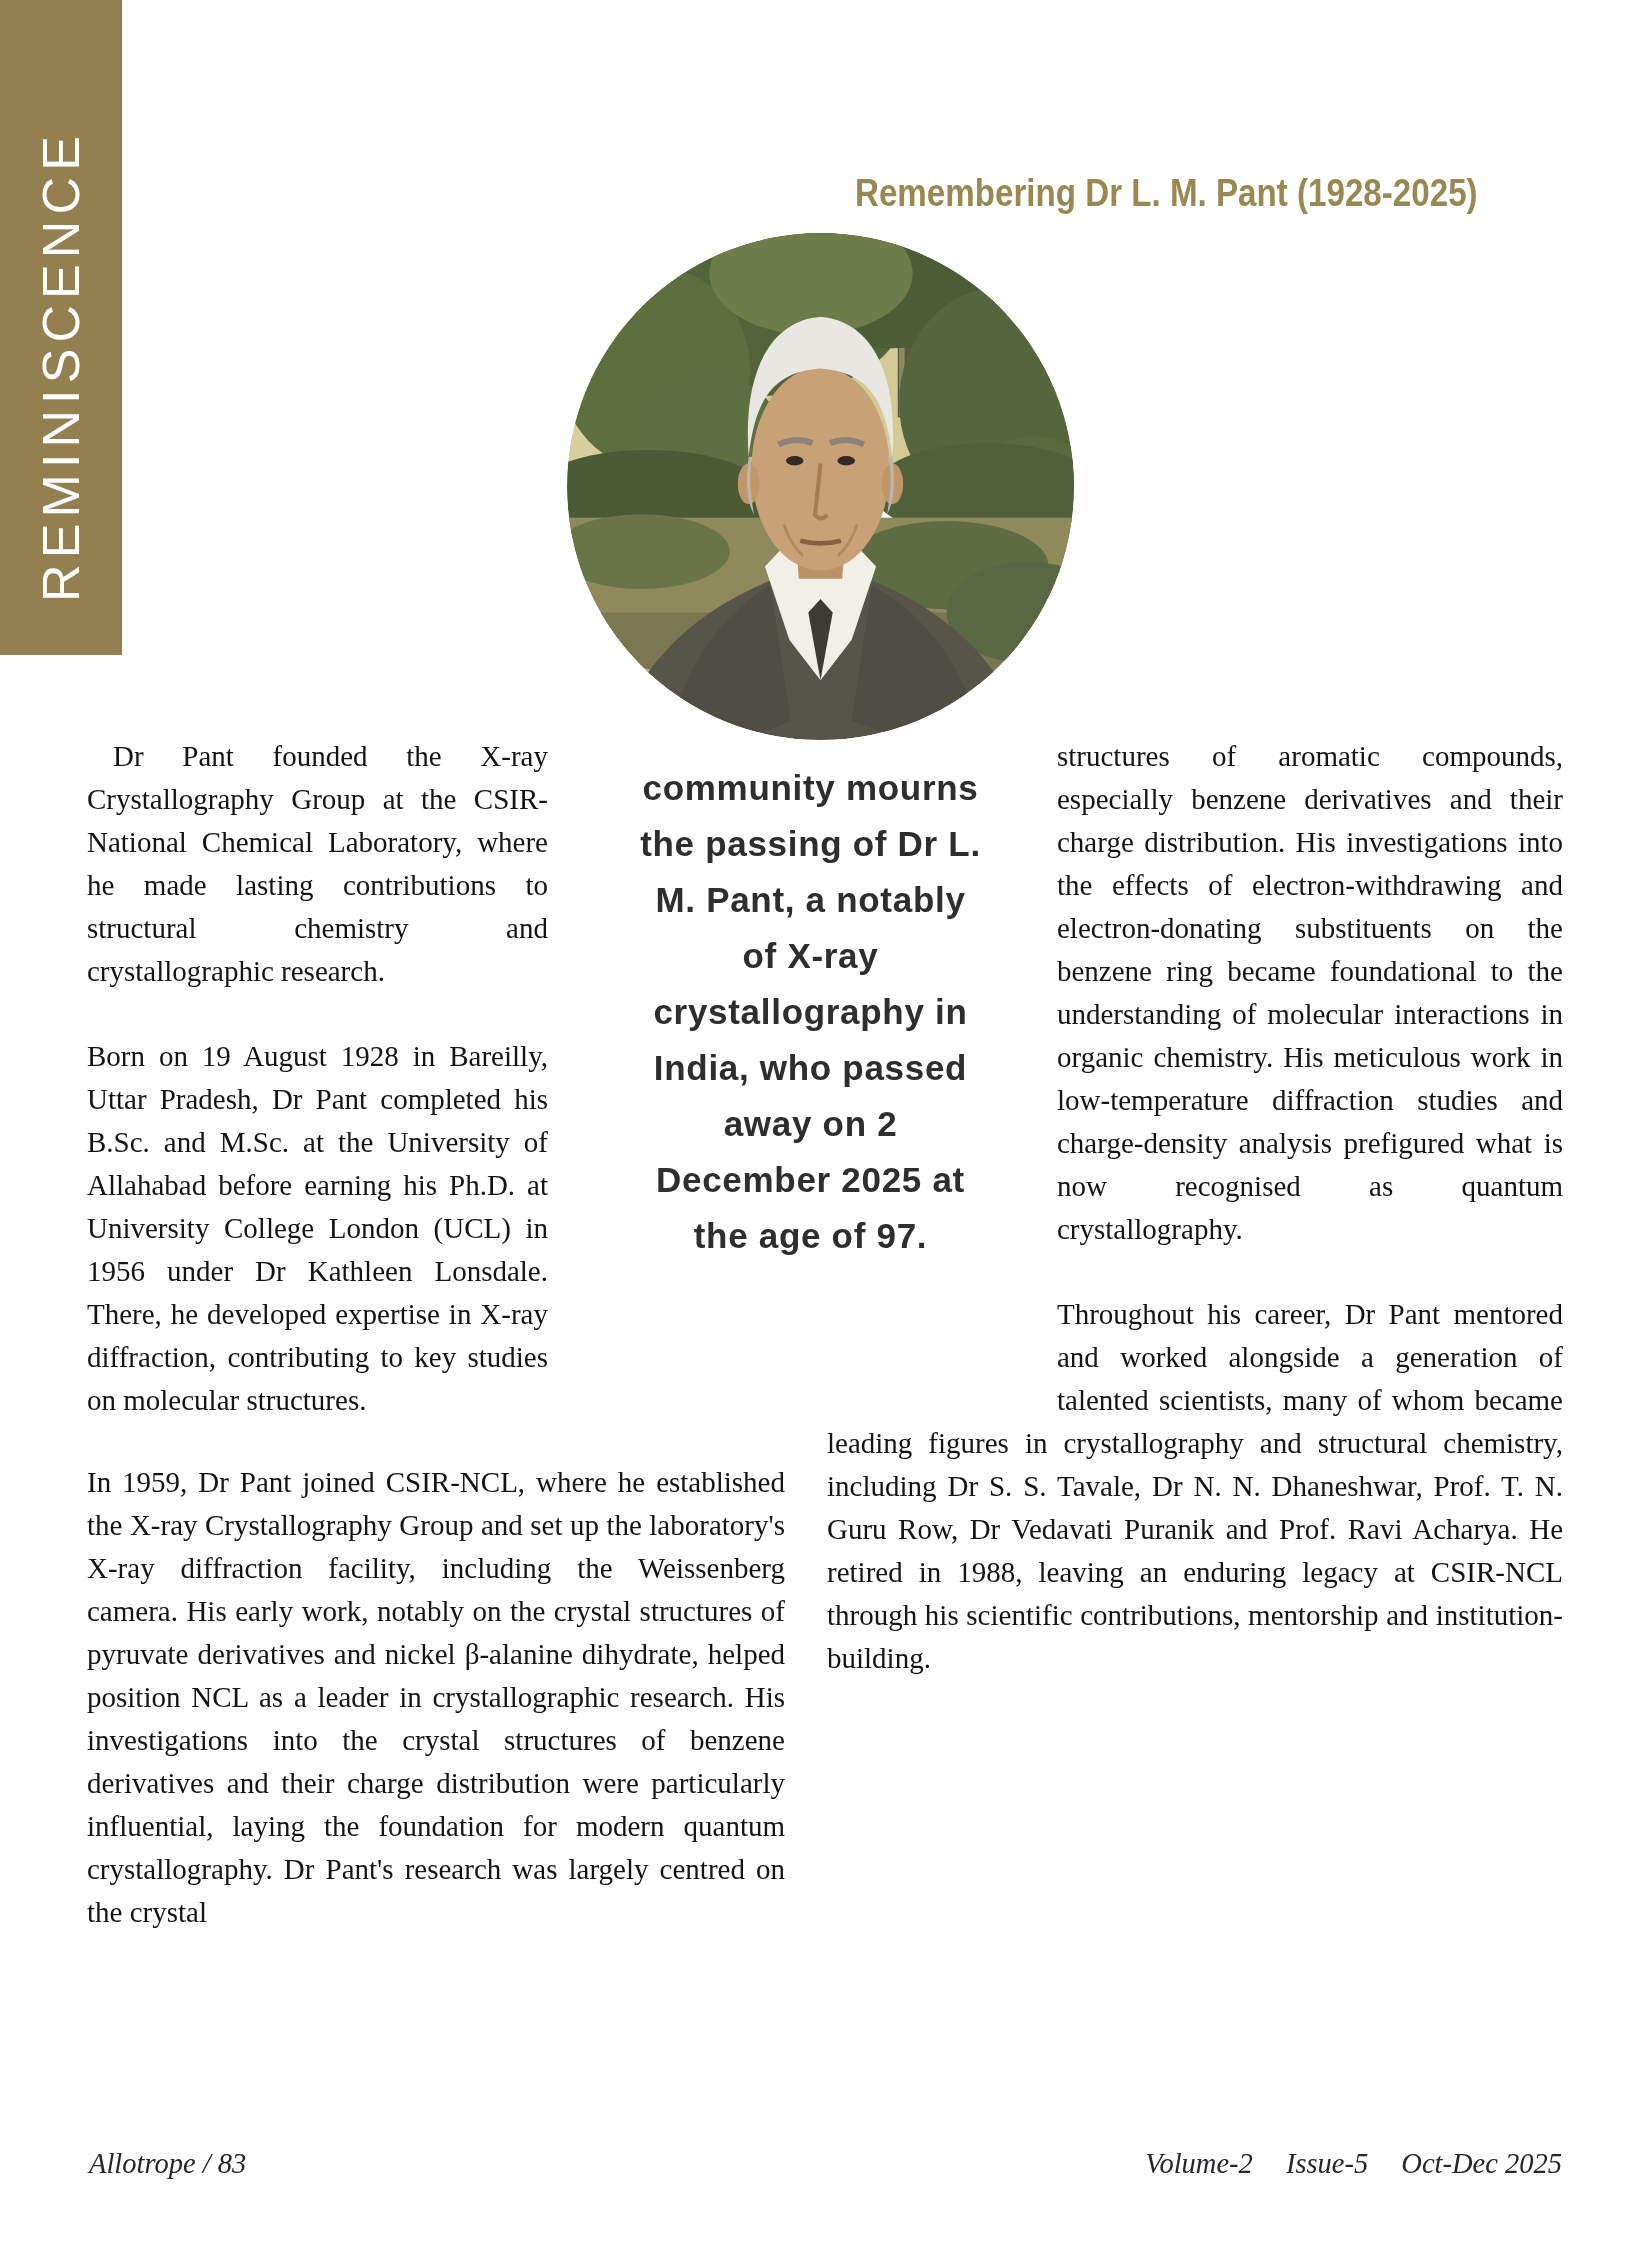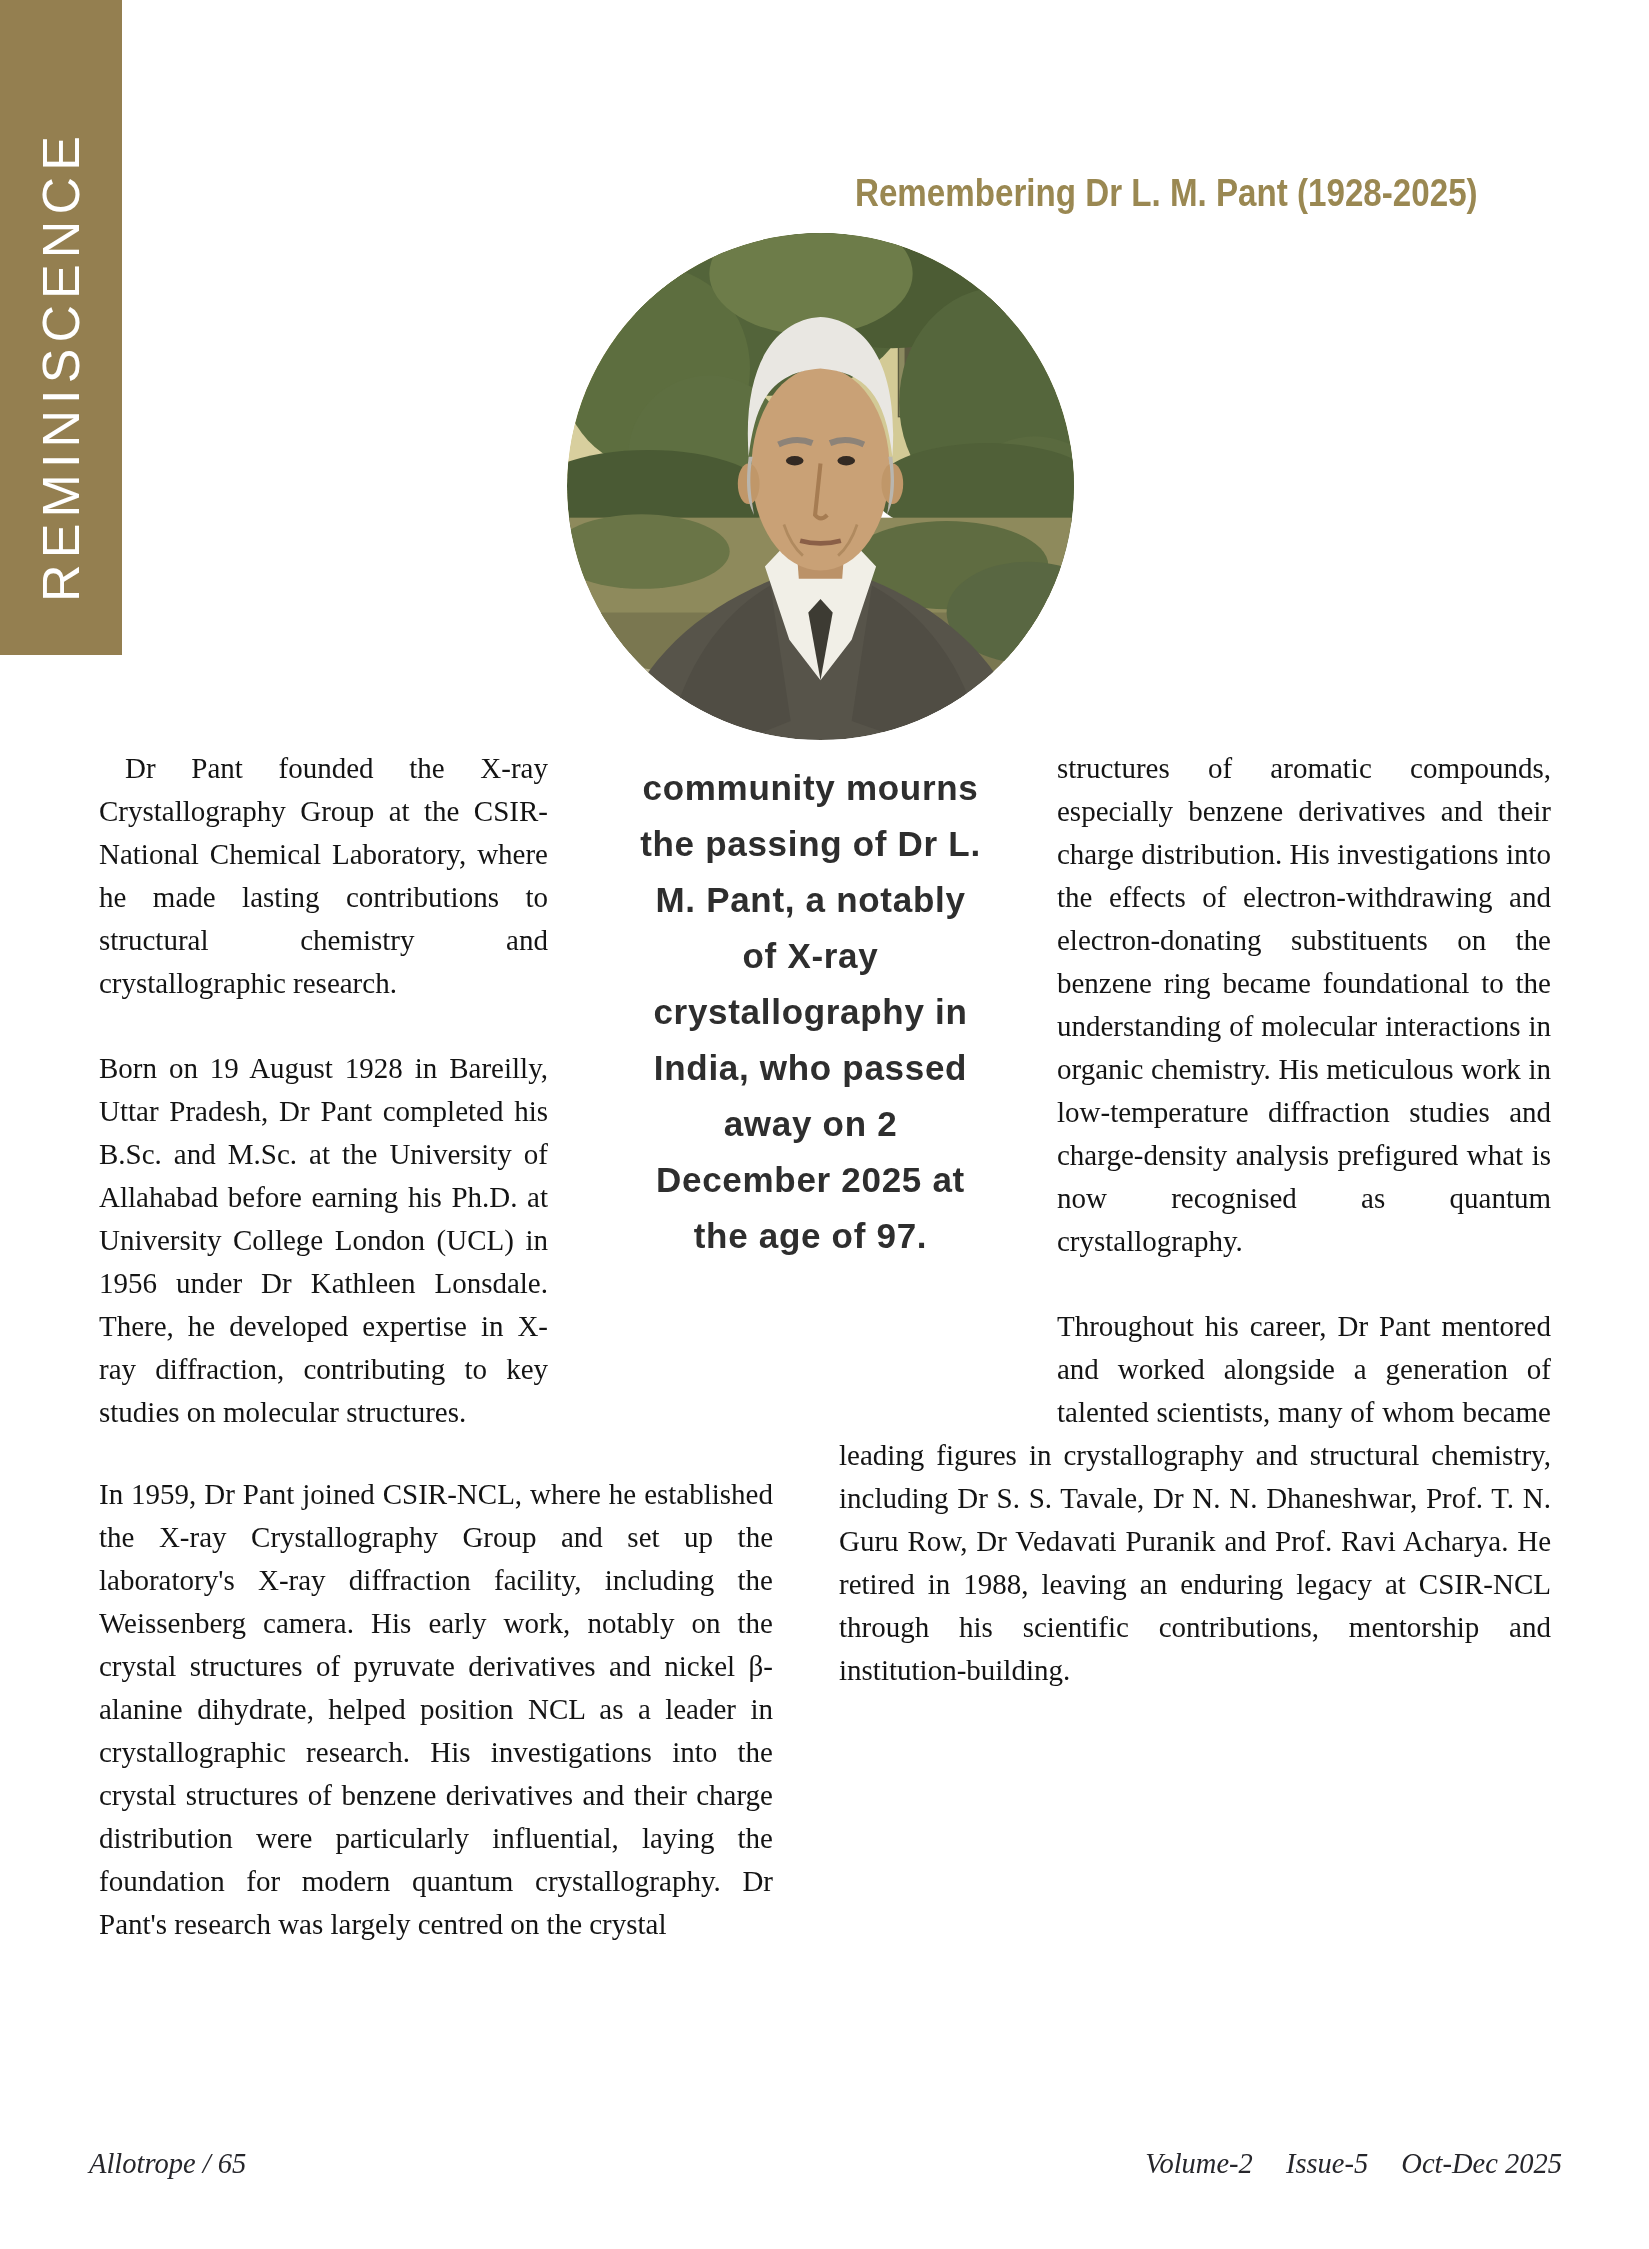--- a/index.html
+++ b/index.html
@@ -37,21 +37,21 @@
 
   
   .quote{position:absolute;left:583px;top:760px;width:455px;
          font-family:"Liberation Sans", sans-serif;font-weight:700;
          font-size:35px;line-height:56px;letter-spacing:0.7px;
          color:var(--quote-ink);text-align:center;}
   .ql{display:block;}
 
   
   .story{position:absolute;top:735px;}
-  .story p{margin:12px;text-align:justify;font-size:29px;line-height:43px;}
+  .story p{margin:0;text-align:justify;font-size:29px;line-height:43px;}
   .story-left{left:87px;width:698px;}
   .story-left .spacer{float:right;width:237px;height:668px;}
   .story-right{left:827px;width:736px;}
   .story-right .spacer{float:left;width:230px;height:661px;}
   .p1{text-indent:26px;margin-bottom:42px !important;}
   .p2{margin-bottom:39px !important;}
   .p4{margin-bottom:42px !important;}
   .p5{margin-bottom:0 !important;}
   .p6{margin-bottom:0 !important;}
 
@@ -166,21 +166,21 @@
     <p class="p3">In 1959, Dr Pant joined CSIR-NCL, where he established the X-ray Crystallography Group and set up the laboratory's X-ray diffraction facility, including the Weissenberg camera. His early work, notably on the crystal structures of pyruvate derivatives and nickel β-alanine dihydrate, helped position NCL as a leader in crystallographic research. His investigations into the crystal structures of benzene derivatives and their charge distribution were particularly influential, laying the foundation for modern quantum crystallography. Dr Pant's research was largely centred on the crystal</p>
   </div>
 
   <div class="story story-right">
     <div class="spacer"></div>
     <p class="p4">structures of aromatic compounds, especially benzene derivatives and their charge distribution. His investigations into the effects of electron-withdrawing and electron-donating substituents on the benzene ring became foundational to the understanding of molecular interactions in organic chemistry. His meticulous work in low-temperature diffraction studies and charge-density analysis prefigured what is now recognised as quantum crystallography.</p>
     <p class="p5">Throughout his career, Dr Pant mentored and worked alongside a generation of talented scientists, many of whom became leading figures in crystallography and structural chemistry, including Dr S. S. Tavale, Dr N. N. Dhaneshwar, Prof. T. N. Guru Row, Dr Vedavati Puranik and Prof. Ravi Acharya. He retired in 1988, leaving an enduring legacy at CSIR-NCL through his scientific contributions, mentorship and institution-building.</p>
   </div>
 
   <div class="footer-left">
-    <span>Allotrope / 65</span>
+    <span>Allotrope / 83</span>
   </div>
   <div class="footer-right">
     <span>Volume-2</span>
     <span>Issue-5</span>
     <span>Oct-Dec 2025</span>
   </div>
 
 </div>
 
 

